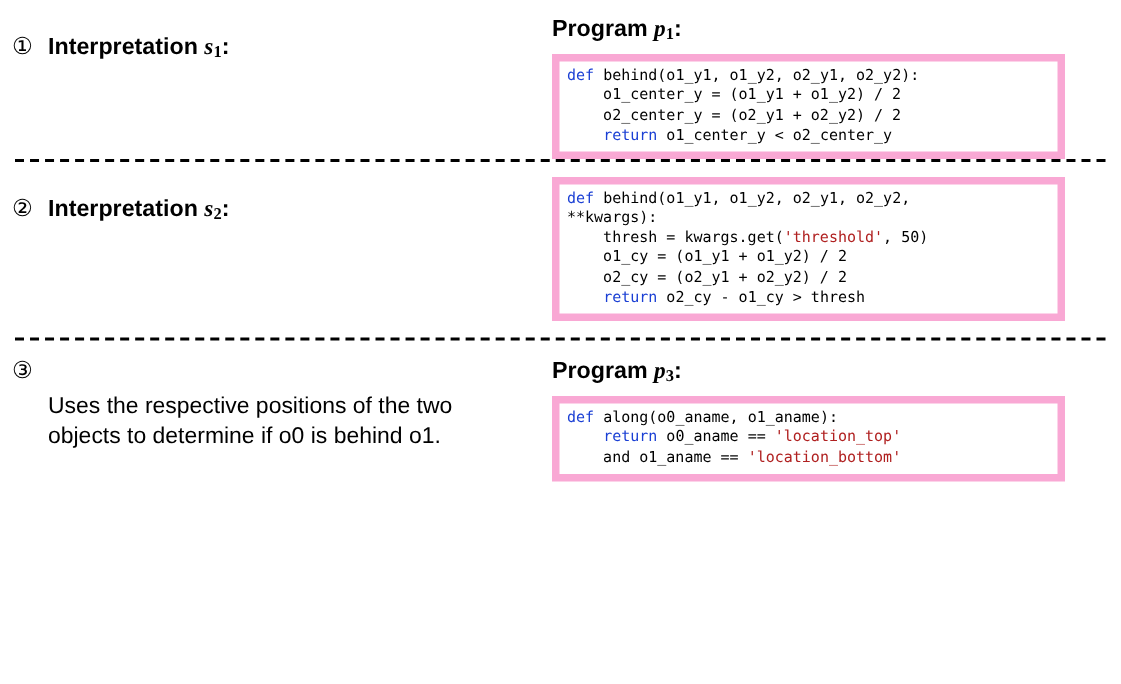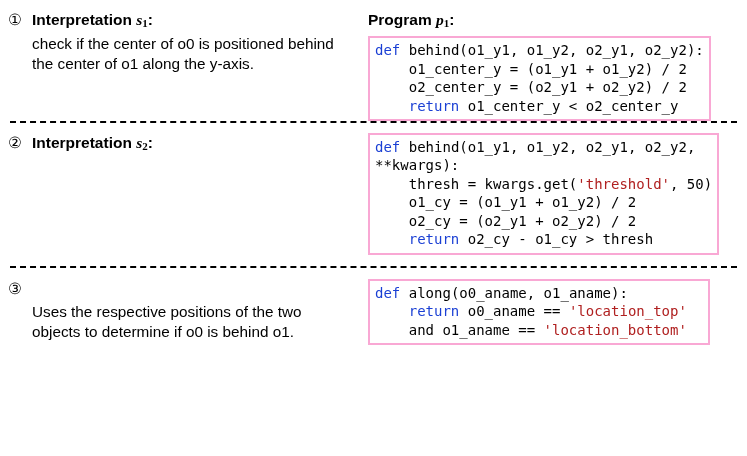--- a/index.html
+++ b/index.html
@@ -48,20 +48,21 @@
     line-height: 1.25;
     width: 24px;
     flex: 0 0 24px;
     text-align: left;
     color: #000;
   }
   .interp-title {
     font-size: 15.5px;
     font-weight: bold;
     line-height: 1.3;
+    margin-top: 12px;
   }
   .interp-title .sym {
     font-family: "Liberation Serif", serif;
     font-style: italic;
     font-weight: bold;
   }
   .interp-title .sub {
     font-size: 11px;
     vertical-align: baseline;
     position: relative;
@@ -90,25 +91,25 @@
   }
   .prog-title .sub {
     font-size: 11px;
     position: relative;
     top: 2px;
     font-family: "Liberation Serif", serif;
     font-style: normal;
     font-weight: bold;
   }
   .code-box {
-    border: 2px solid #f9a8d4;
+    border: 5px solid #f9a8d4;
     padding: 3px 5px 4px 5px;
     background: #ffffff;
     font-family: "DejaVu Sans Mono", monospace;
-    font-size: 14px;
+    font-size: 10px;
     line-height: 1.32;
     white-space: pre;
     box-sizing: border-box;
     display: inline-block;
     min-width: 342px;
   }
   .kw { color: #1a3fd4; }
   .fn { color: #000000; }
   .str { color: #b02020; }
   .divider {
@@ -126,21 +127,20 @@
 <body>
 
 <div class="page">
 
   <div class="row">
     <div class="left-col">
       <div class="interp-head">
         <span class="num">①</span>
         <span class="interp-title"><span>Interpretation</span> <span class="sym">s</span><span class="sub">1</span><span>:</span></span>
       </div>
-      <div class="interp-body">check if the center of o0 is positioned behind the center of o1 along the y-axis.</div>
     </div>
     <div class="right-col">
       <div class="prog-title"><span>Program</span> <span class="sym">p</span><span class="sub">1</span><span>:</span></div>
       <div class="code-box"><span class="kw">def</span> <span class="fn">behind(o1_y1, o1_y2, o2_y1, o2_y2):</span>
     o1_center_y = (o1_y1 + o1_y2) / 2
     o2_center_y = (o2_y1 + o2_y2) / 2
     <span class="kw">return</span> o1_center_y &lt; o2_center_y</div>
     </div>
   </div>
 
@@ -170,19 +170,20 @@
   </div>
 
   <div class="row sec-gap-top">
     <div class="left-col">
       <div class="interp-head">
         <span class="num">③</span>
       </div>
       <div class="interp-body">Uses the respective positions of the two objects to determine if o0 is behind o1.</div>
     </div>
     <div class="right-col">
+      <div class="prog-title"><span>Program</span> <span class="sym">p</span><span class="sub">3</span><span>:</span></div>
       <div class="code-box"><span class="kw">def</span> <span class="fn">along(o0_aname, o1_aname):</span>
     <span class="kw">return</span> o0_aname == <span class="str">'location_top'</span>
     and o1_aname == <span class="str">'location_bottom'</span></div>
     </div>
   </div>
 
 </div>
 
 </body></html>

